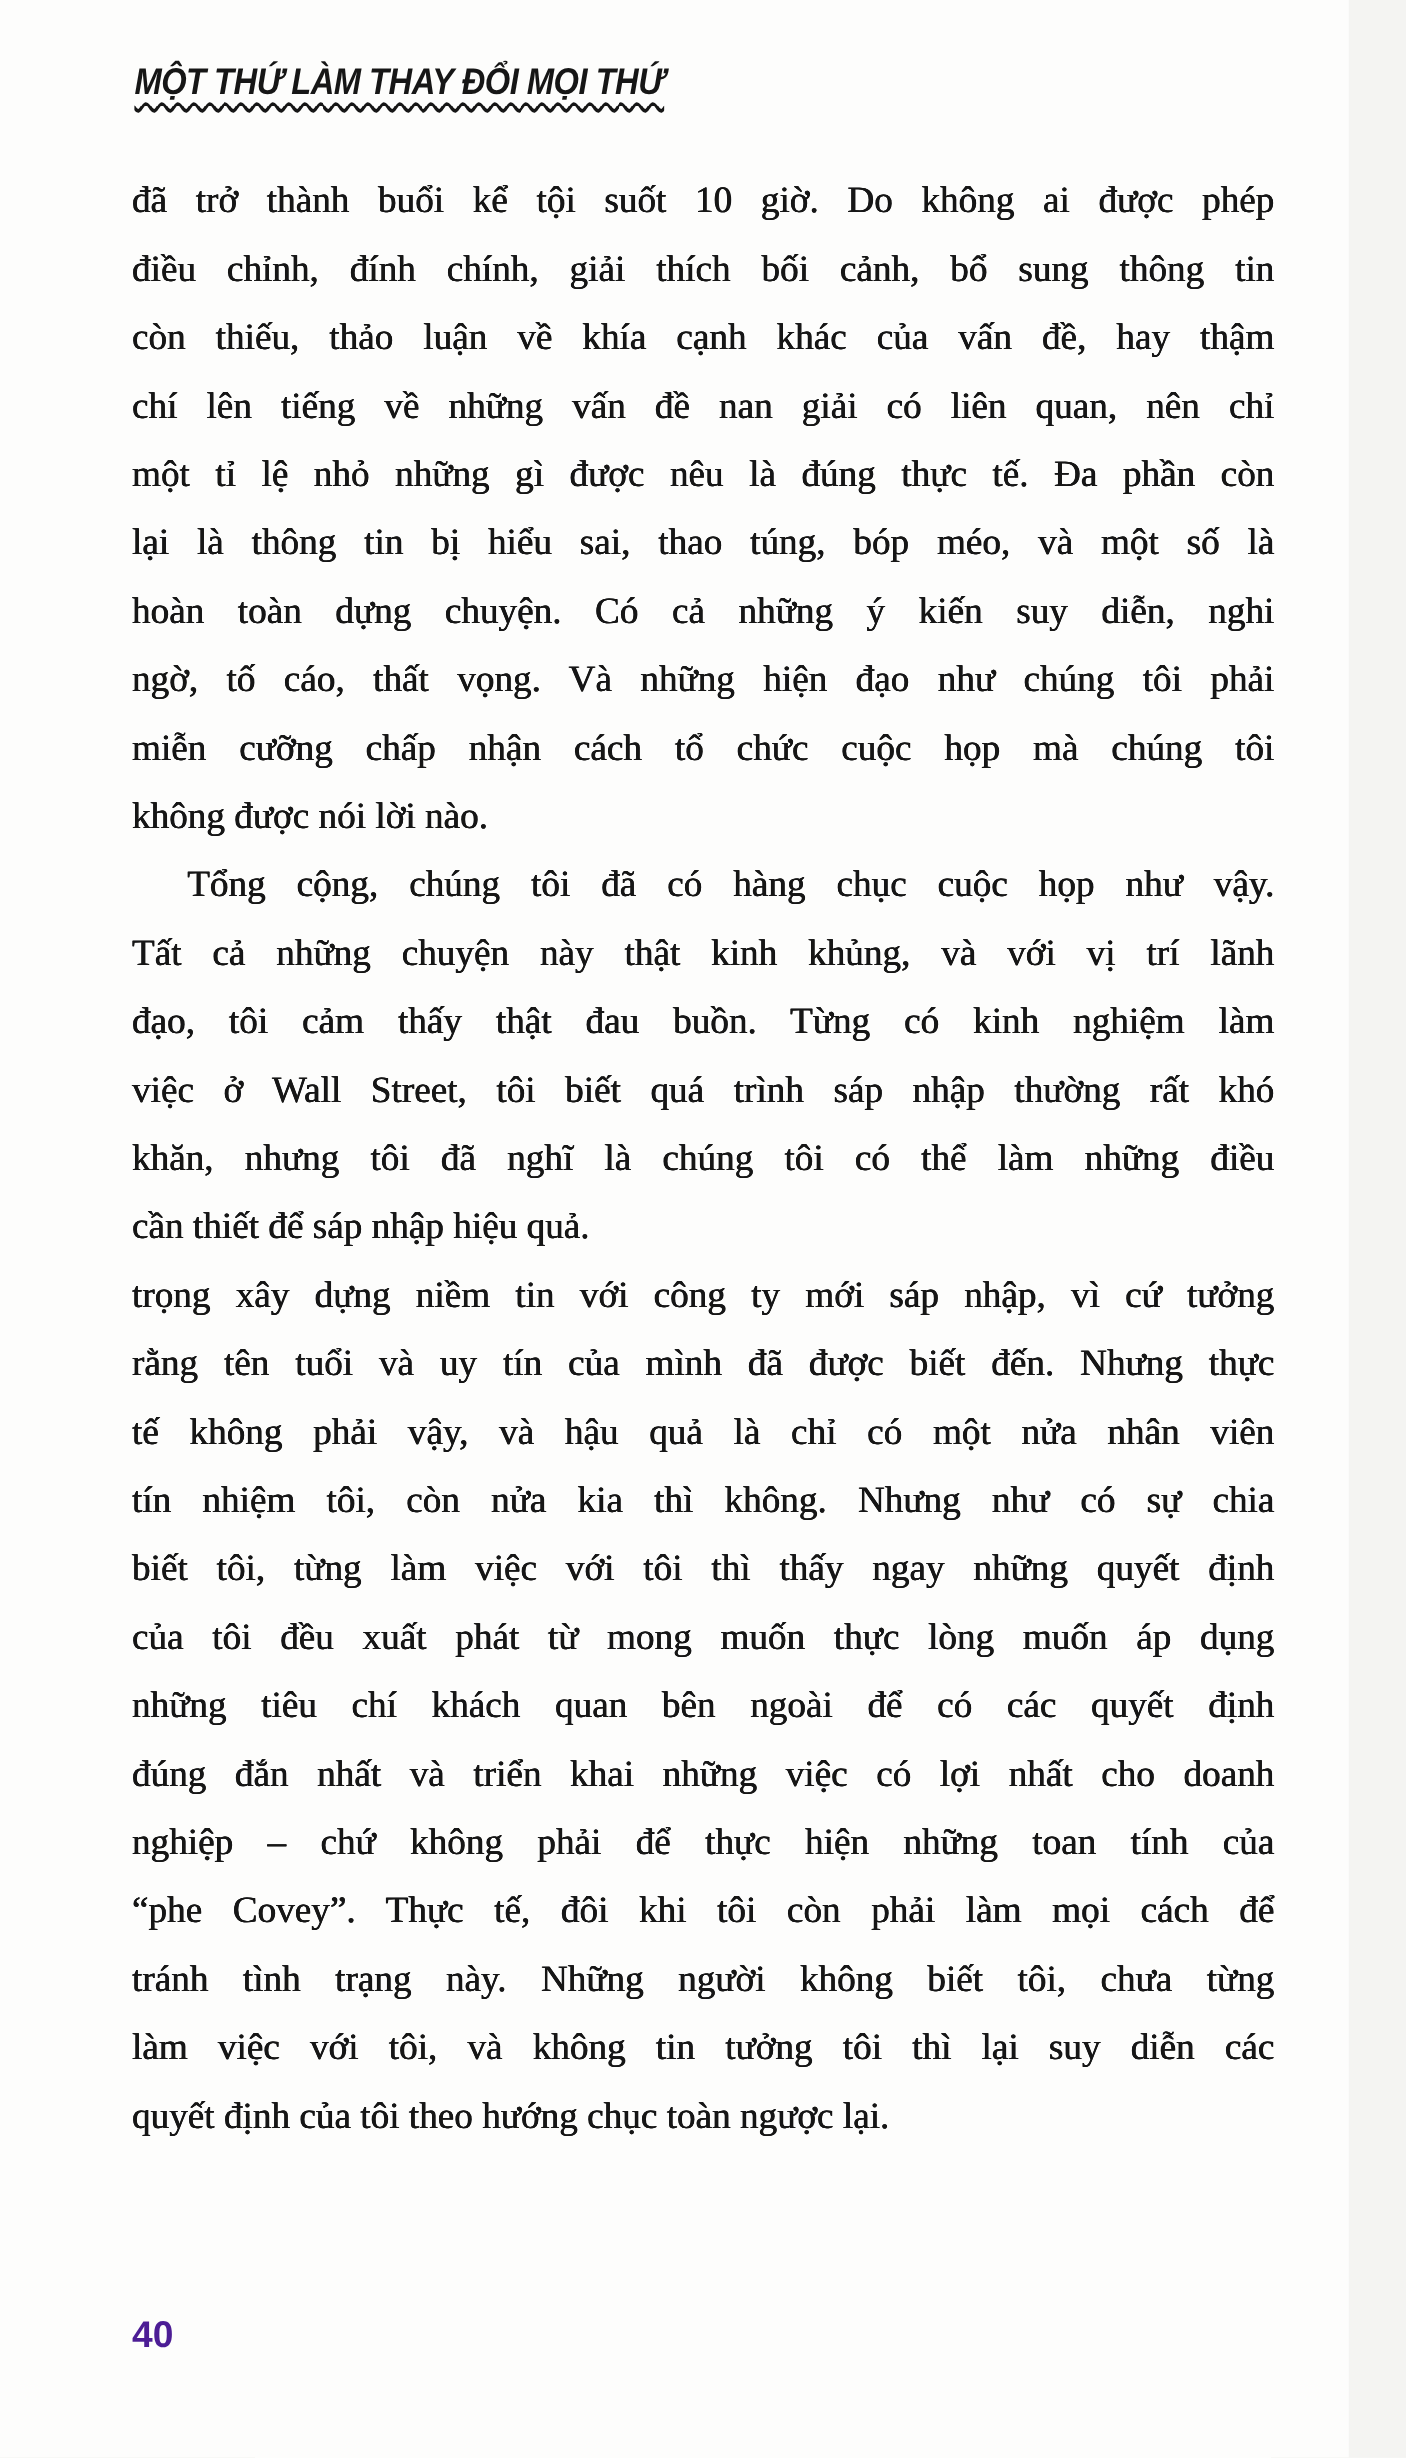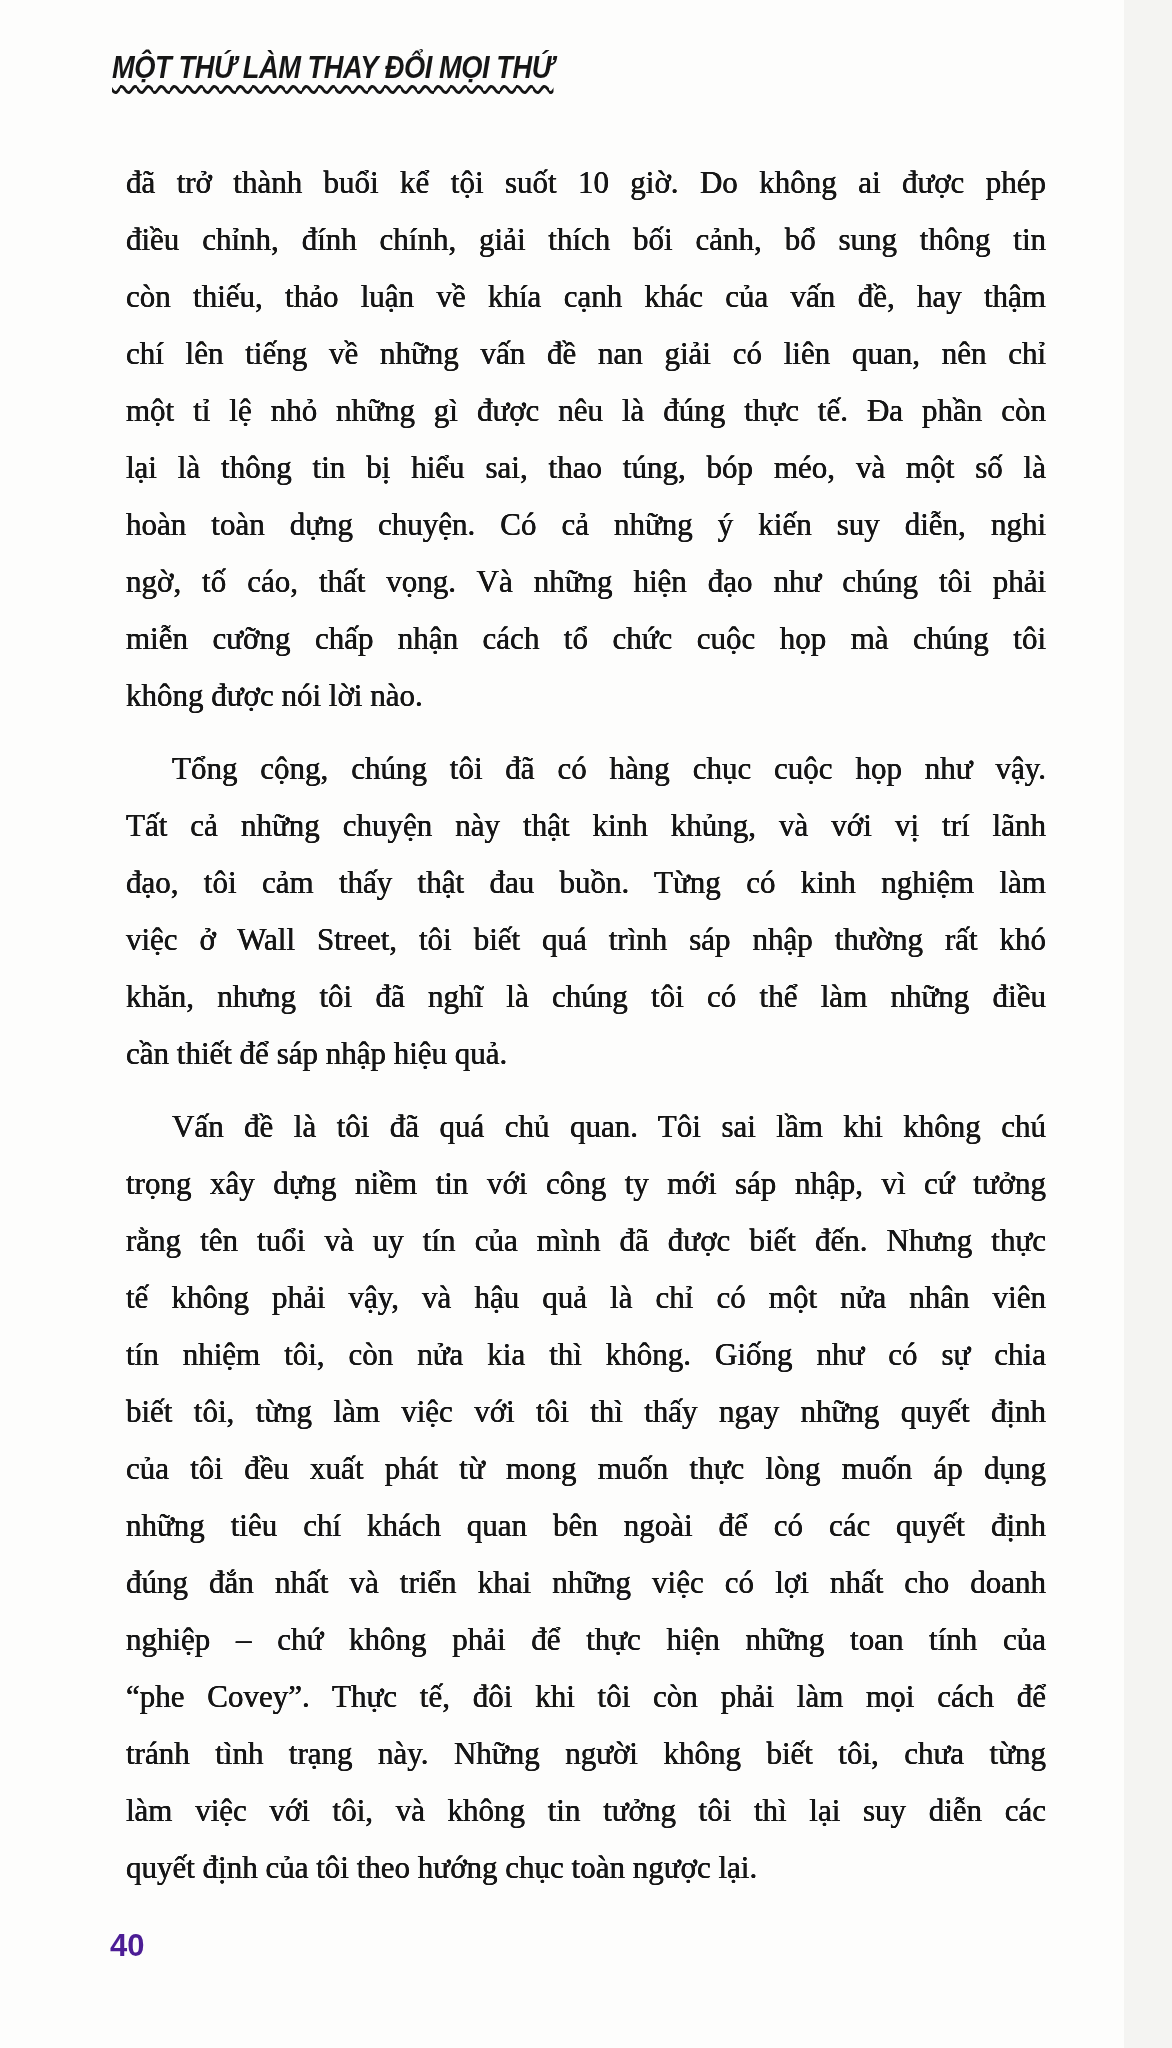--- a/index.html
+++ b/index.html
@@ -37,21 +37,21 @@
     position: absolute;
     left: 110px;
     top: 138px;
     width: 952px;
     font-family: "Liberation Serif", serif;
     font-size: 31px;
     line-height: 57px;
     color: #161616;
     text-shadow: 0.25px 0 0 currentColor, -0.25px 0 0 currentColor;
   }
-  .paragraph { margin: 16px; }
+  .paragraph { margin: 0; }
   .line {
     text-align: justify;
     text-align-last: justify;
     white-space: normal;
     height: 57px;
     overflow: visible;
   }
   .line.last {
     text-align-last: left;
   }
@@ -89,25 +89,24 @@
       </div>
       <div class="paragraph">
         <div class="line indent">Tổng cộng, chúng tôi đã có hàng chục cuộc họp như vậy.</div>
         <div class="line">Tất cả những chuyện này thật kinh khủng, và với vị trí lãnh</div>
         <div class="line">đạo, tôi cảm thấy thật đau buồn. Từng có kinh nghiệm làm</div>
         <div class="line">việc ở Wall Street, tôi biết quá trình sáp nhập thường rất khó</div>
         <div class="line">khăn, nhưng tôi đã nghĩ là chúng tôi có thể làm những điều</div>
         <div class="line last">cần thiết để sáp nhập hiệu quả.</div>
       </div>
       <div class="paragraph">
-        <div class="line indent">Vấn đề là tôi đã quá chủ quan. Tôi sai lầm khi không chú</div>
         <div class="line">trọng xây dựng niềm tin với công ty mới sáp nhập, vì cứ tưởng</div>
         <div class="line">rằng tên tuổi và uy tín của mình đã được biết đến. Nhưng thực</div>
         <div class="line">tế không phải vậy, và hậu quả là chỉ có một nửa nhân viên</div>
-        <div class="line">tín nhiệm tôi, còn nửa kia thì không. Giống như có sự chia</div>
+        <div class="line">tín nhiệm tôi, còn nửa kia thì không. Nhưng như có sự chia</div>
         <div class="line">biết tôi, từng làm việc với tôi thì thấy ngay những quyết định</div>
         <div class="line">của tôi đều xuất phát từ mong muốn thực lòng muốn áp dụng</div>
         <div class="line">những tiêu chí khách quan bên ngoài để có các quyết định</div>
         <div class="line">đúng đắn nhất và triển khai những việc có lợi nhất cho doanh</div>
         <div class="line">nghiệp – chứ không phải để thực hiện những toan tính của</div>
         <div class="line">“phe Covey”. Thực tế, đôi khi tôi còn phải làm mọi cách để</div>
         <div class="line">tránh tình trạng này. Những người không biết tôi, chưa từng</div>
         <div class="line">làm việc với tôi, và không tin tưởng tôi thì lại suy diễn các</div>
         <div class="line last">quyết định của tôi theo hướng chục toàn ngược lại.</div>
       </div>

